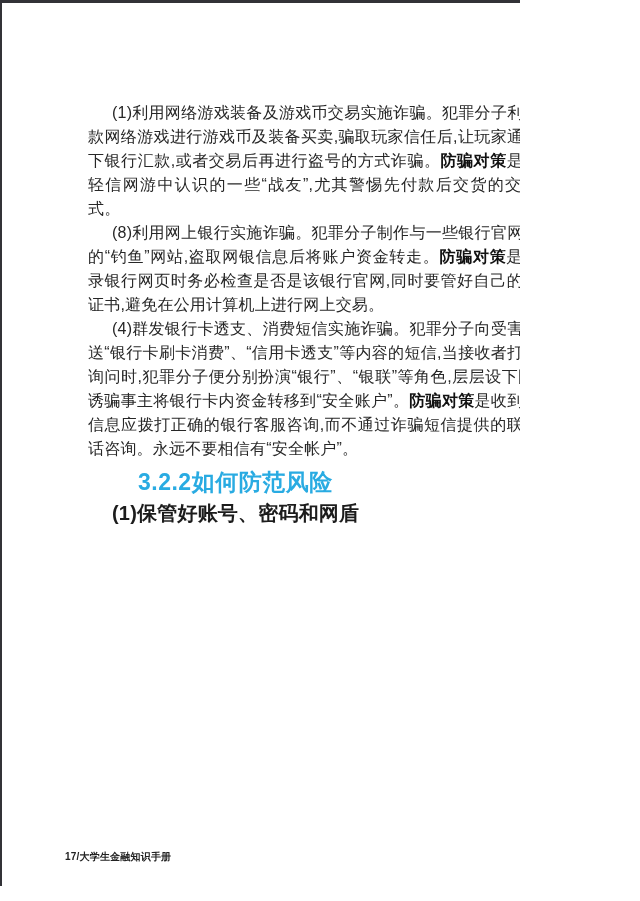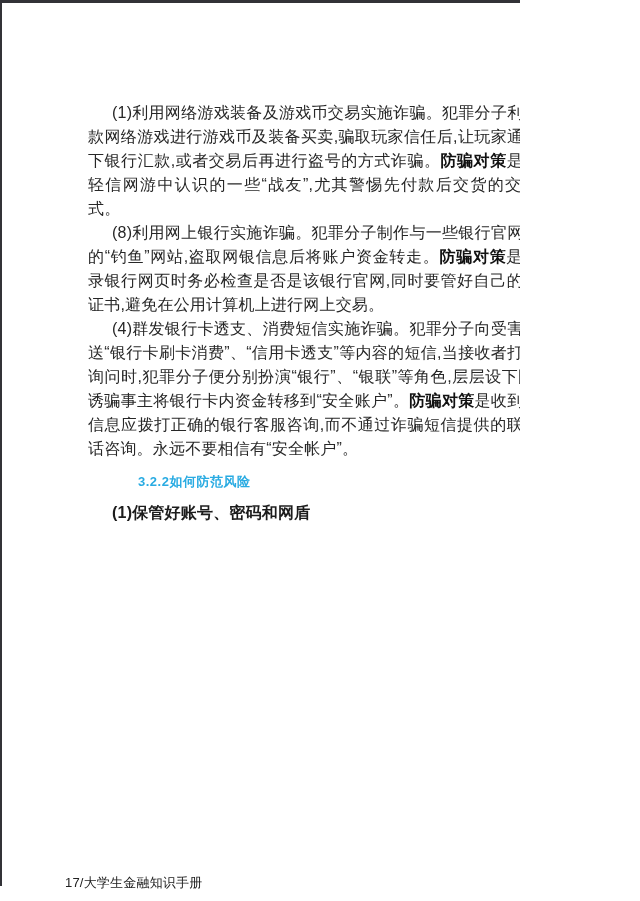--- a/index.html
+++ b/index.html
@@ -43,43 +43,42 @@
     text-align: justify;
     text-indent: 24px;
     letter-spacing: 0.2px;
   }
   p.paragraph span.b {
     font-weight: 700;
     color: #111111;
   }
   h2.heading {
     margin: 10px 0 8px 50px;
-    font-size: 13px;
+    font-size: 23px;
     line-height: 22px;
     font-weight: 700;
     letter-spacing: 0.5px;
   }
   h3.subheading {
     margin: 2px 0 3px 0;
     padding-left: 24px;
-    font-size: 16px;
+    font-size: 20px;
     line-height: 24px;
     font-weight: 700;
     color: #1c1c1c;
     letter-spacing: 0.2px;
   }
   #page-footer {
     position: absolute;
     left: 65px;
     top: 850px;
-    font-size: 13px;
-    font-weight: 400;
+    font-size: 10px;
+    font-weight: 700;
     color: #222222;
     letter-spacing: 0.2px;
-    margin-top: 24px;
   }
 </style>
 </head>
 <body>
 
 <div id="page">
   <div class="edge-top"></div>
   <div class="edge-left"></div>
 
   <main id="page-content">

